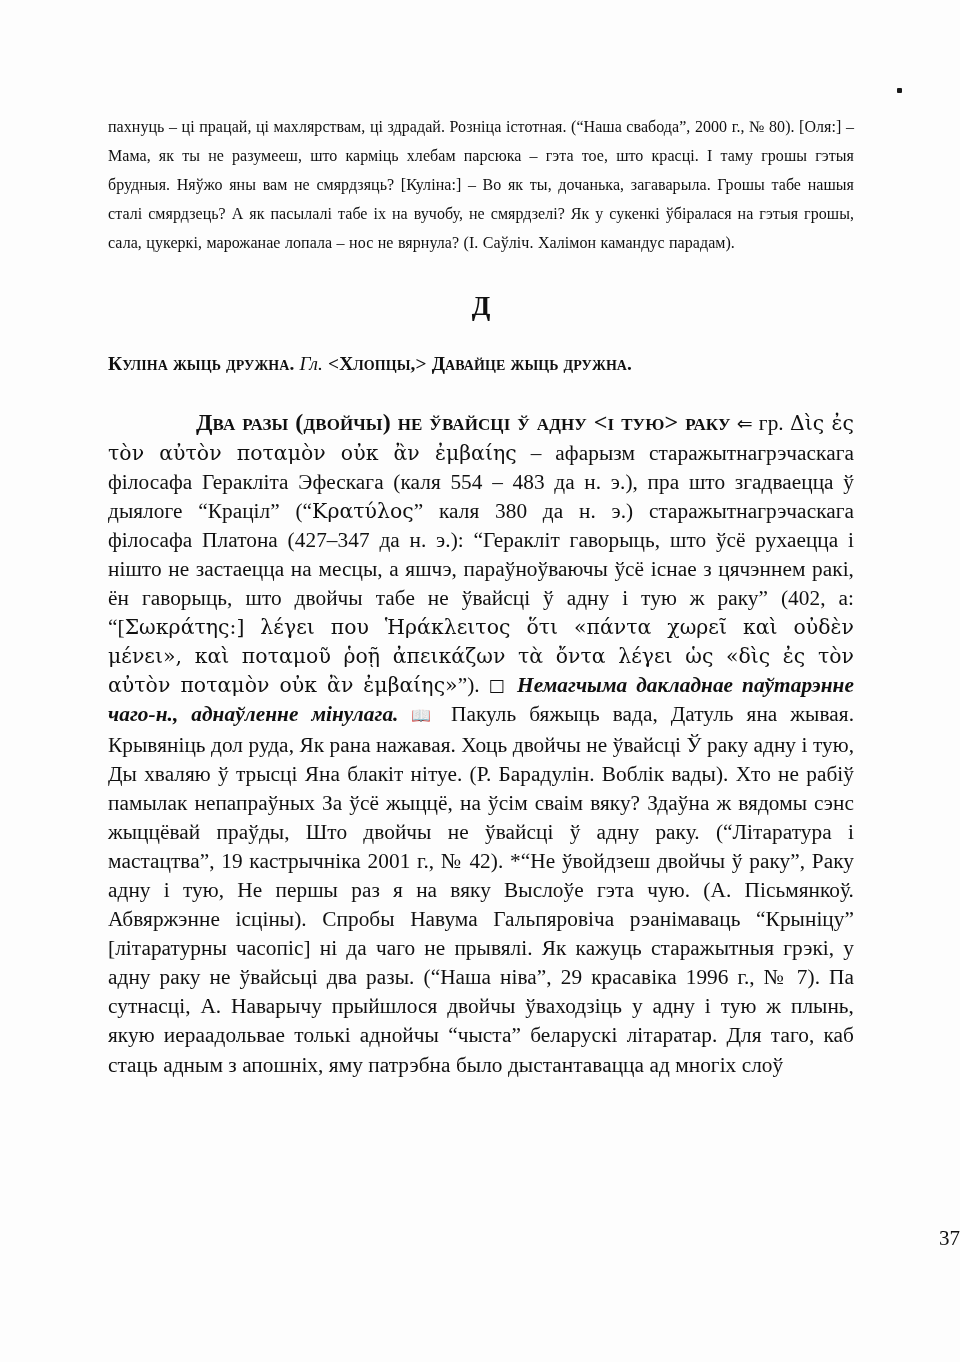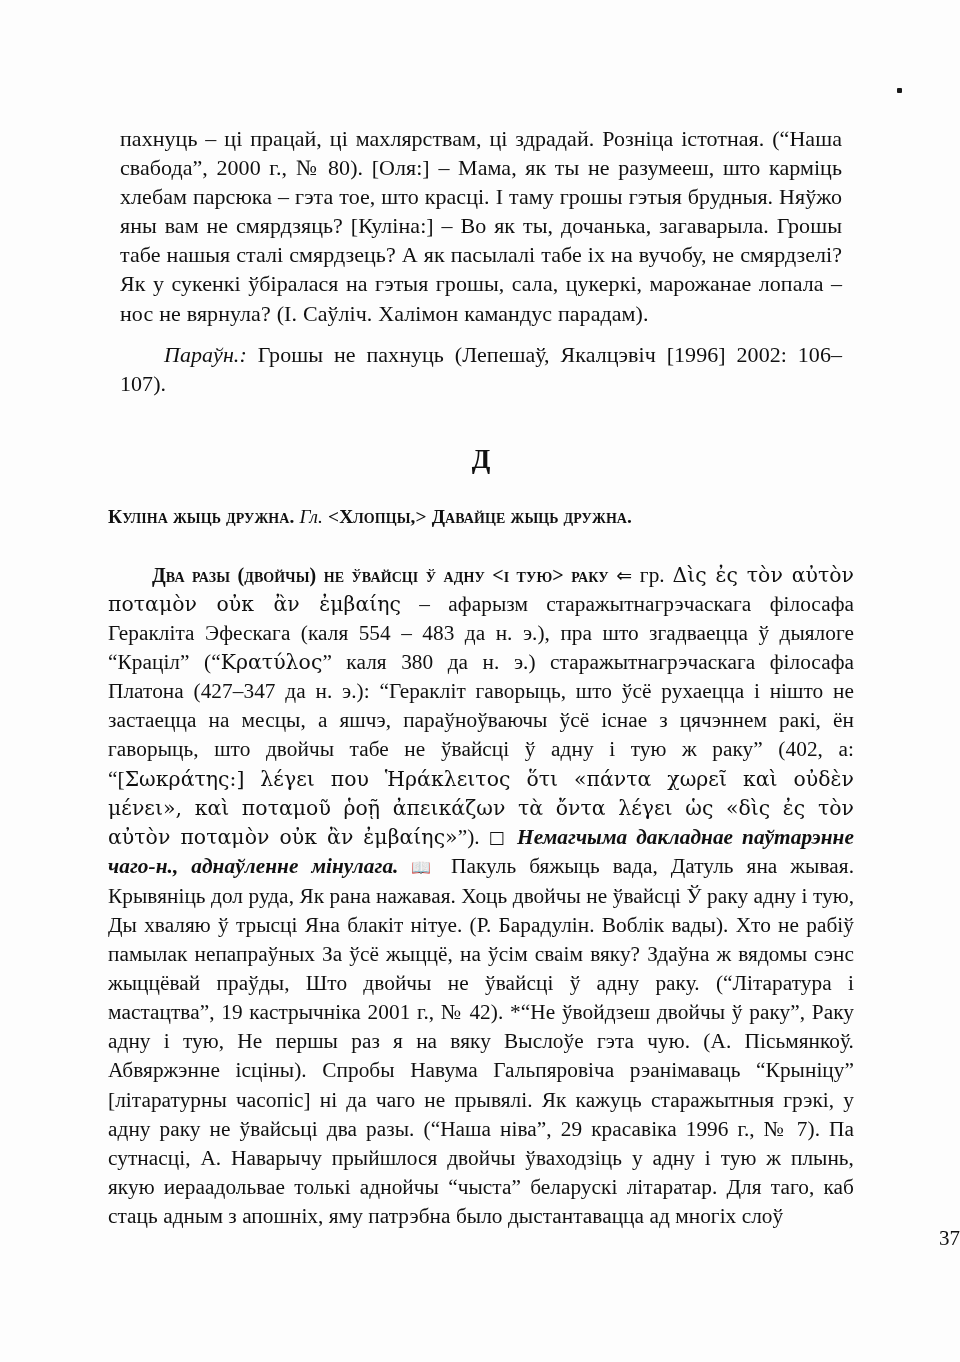--- a/index.html
+++ b/index.html
@@ -30,22 +30,22 @@
   }
 
   .content {
     position: absolute;
     left: 108px;
     top: 112px;
     width: 746px;
   }
 
   p.para {
-    margin: 12px;
-    font-size: 22px;
+    margin: 0;
+    font-size: 16px;
     line-height: 29.1px;
     text-align: justify;
     text-justify: inter-word;
     letter-spacing: 0.05px;
     word-spacing: 0.4px;
   }
 
   p.indent {
     text-indent: 44px;
   }
@@ -93,24 +93,25 @@
 
   .entry-body {
     margin: 0;
     font-size: 21.3px;
     line-height: 29.1px;
     text-align: justify;
     letter-spacing: 0.05px;
   }
 
   .entry-body .hw {
-    font-size: 20px;
+    font-size: 24px;
     font-weight: bold;
     font-variant: small-caps;
     letter-spacing: 0.1px;
+    margin-left: 44px;
   }
 
   .greek {
     font-family: "DejaVu Serif", "Liberation Serif", serif;
     font-size: 20.4px;
   }
 
   .defn {
     font-weight: bold;
     font-style: italic;
@@ -150,21 +151,20 @@
 <body>
 
 <div class="page">
 
   <div class="speck"></div>
 
   <div class="content">
 
     <p class="para">пахнуць – ці працай, ці махлярствам, ці здрадай. Розніца істотная. (“Наша свабода”, 2000 г., № 80). [Оля:] – Мама, як ты не разумееш, што карміць хлебам парсюка – гэта тое, што красці. І таму грошы гэтыя брудныя. Няўжо яны вам не смярдзяць? [Куліна:] – Во як ты, дочанька, загаварыла. Грошы табе нашыя сталі смярдзець? А як пасылалі табе іх на вучобу, не смярдзелі? Як у сукенкі ўбіралася на гэтыя грошы, сала, цукеркі, марожанае лопала – нос не вярнула? (І. Саўліч. Халімон камандус парадам).</p>
 
-    <p class="para hang"><span class="italic">Параўн.:</span><span> Грошы не пахнуць (Лепешаў, Якалцэвіч [1996] 2002: 106–107).</span></p>
 
 
     <p class="letter-divider">Д</p>
 
     <p class="headword-line"><span>Куліна жыць дружна.</span> <span class="gl">Гл.</span> <span>&lt;Хлопцы,&gt; Давайце жыць дружна.</span></p>
 
     <div class="entry-block">
       <p class="entry-body indent"><span class="hw">Два разы (двойчы) не ўвайсці ў адну &lt;і тую&gt; раку</span> <span class="arrow">⇐</span> <span>гр.</span> <span class="greek">Δὶς ἐς τὸν αὐτὸν ποταμὸν οὐκ ἂν ἐμβαίης</span><span> – афарызм старажытнагрэчаскага філосафа Геракліта Эфескага (каля 554 – 483 да н. э.), пра што згадваецца ў дыялоге “Краціл” (“</span><span class="greek">Κρατύλος</span><span>” каля 380 да н. э.) старажытнагрэчаскага філосафа Платона (427–347 да н. э.): “Геракліт гаворыць, што ўсё рухаецца і нішто не застаецца на месцы, а яшчэ, параўноўваючы ўсё існае з цячэннем ракі, ён гаворыць, што двойчы табе не ўвайсці ў адну і тую ж раку” (402, а: “[</span><span class="greek">Σωκράτης:] λέγει που Ἡράκλειτος ὅτι «πάντα χωρεῖ καὶ οὐδὲν μένει», καὶ ποταμοῦ ῥοῇ ἀπεικάζων τὰ ὄντα λέγει ὡς «δὶς ἐς τὸν αὐτὸν ποταμὸν οὐκ ἂν ἐμβαίης»</span><span>”). </span><span class="sym">□</span><span class="defn"> Немагчыма дакладнае паўтарэнне чаго-н., аднаўленне мінулага. </span><span class="sym-book">📖</span><span> Пакуль бяжыць вада, Датуль яна жывая. Крывяніць дол руда, Як рана нажавая. Хоць двойчы не ўвайсці Ў раку адну і тую, Ды хваляю ў трысці Яна блакіт нітуе. (Р. Барадулін. Воблік вады). Хто не рабіў памылак непапраўных За ўсё жыццё, на ўсім сваім вяку? Здаўна ж вядомы сэнс жыццёвай праўды, Што двойчы не ўвайсці ў адну раку. (“Літаратура і мастацтва”, 19 кастрычніка 2001 г., № 42). *“Не ўвойдзеш двойчы ў раку”, Раку адну і тую, Не першы раз я на вяку Выслоўе гэта чую. (А. Пісьмянкоў. Абвяржэнне ісціны). Спробы Навума Гальпяровіча рэанімаваць “Крыніцу” [літаратурны часопіс] ні да чаго не прывялі. Як кажуць старажытныя грэкі, у адну раку не ўвайсьці два разы. (“Наша ніва”, 29 красавіка 1996 г., № 7). Па сутнасці, А. Наварычу прыйшлося двойчы ўваходзіць у адну і тую ж плынь, якую иераадольвае толькі аднойчы “чыста” беларускі літаратар. Для таго, каб стаць адным з апошніх, яму патрэбна было дыстантавацца ад многіх слоў</span></p>
     </div>
 

